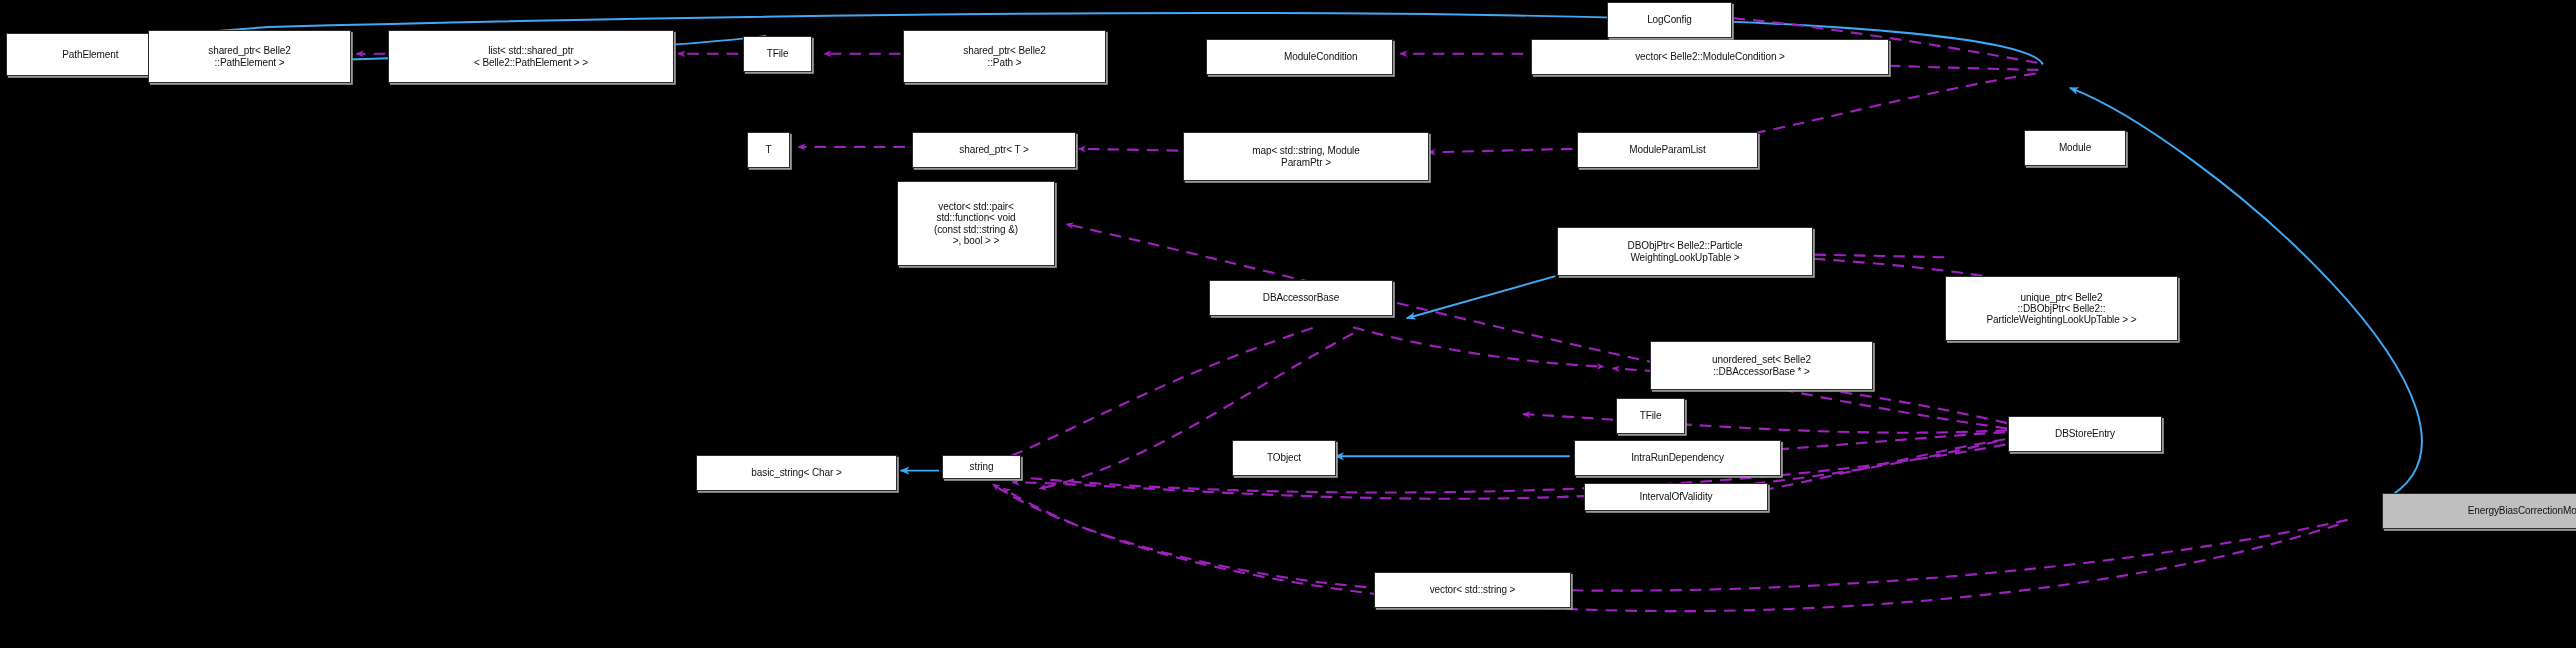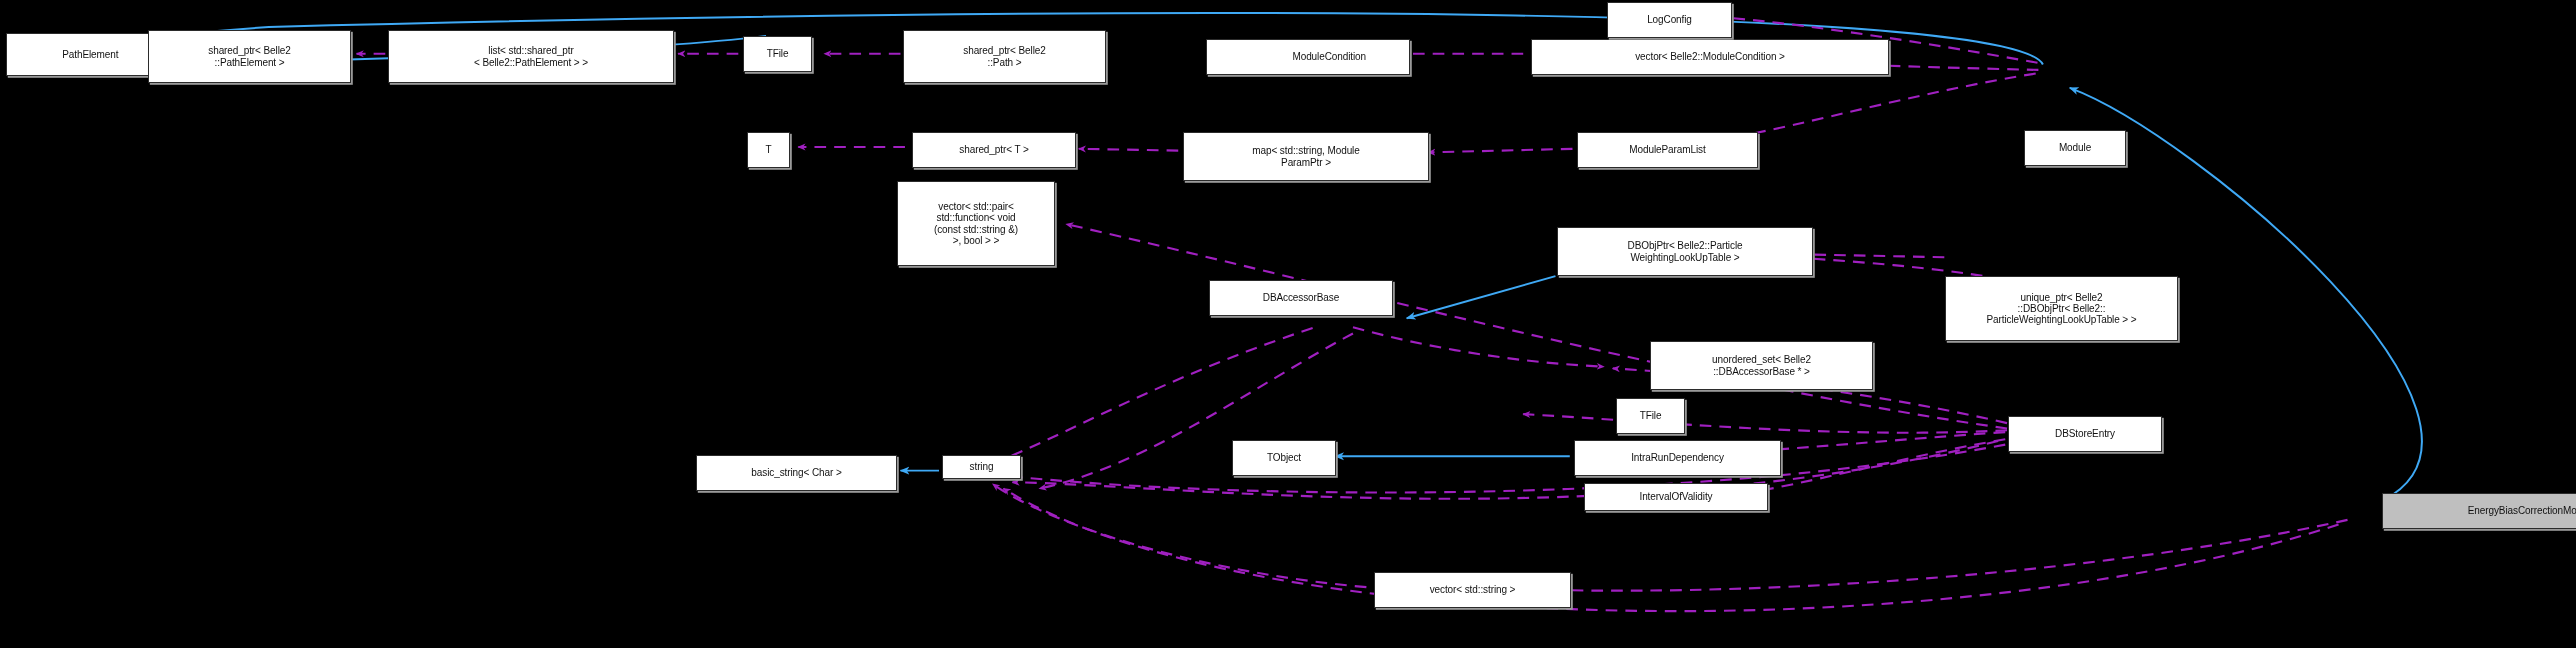--- a/index.html
+++ b/index.html
@@ -111,21 +111,21 @@
   </svg>
 
 <div class="node" style="left: 6.3px; top: 33px; width: 168px; height: 43px;"><span class="label">PathElement</span></div>
     <div class="node" style="left: 148px; top: 30px; width: 203px; height: 53px;"><span class="label">shared_ptr&lt; Belle2
 ::PathElement &gt;</span></div>
     <div class="node" style="left: 388px; top: 30px; width: 286px; height: 53px;"><span class="label">list&lt; std::shared_ptr
 &lt; Belle2::PathElement &gt; &gt;</span></div>
     <div class="node" style="left: 743px; top: 36px; width: 69px; height: 36px;"><span class="label">TFile</span></div>
     <div class="node" style="left: 903px; top: 30px; width: 203px; height: 53px;"><span class="label">shared_ptr&lt; Belle2
 ::Path &gt;</span></div>
-    <div class="node" style="left: 1206px; top: 39px; width: 204px; height: 36px; padding-left: 47px;"><span class="label">ModuleCondition</span></div>
+    <div class="node" style="left: 1206px; top: 39px; width: 187px; height: 36px; padding-left: 47px;"><span class="label">ModuleCondition</span></div>
     <div class="node" style="left: 1531px; top: 39px; width: 358px; height: 36px;"><span class="label">vector&lt; Belle2::ModuleCondition &gt;</span></div>
     <div class="node" style="left: 1607px; top: 1.8px; width: 125px; height: 36px;"><span class="label">LogConfig</span></div>
     <div class="node" style="left: 2024px; top: 102px; width: 102px; height: 36px; margin-top: 28px;"><span class="label">Module</span></div>
     <div class="node" style="left: 747px; top: 132px; width: 43px; height: 36px;"><span class="label">T</span></div>
     <div class="node" style="left: 912px; top: 132px; width: 164px; height: 36px;"><span class="label">shared_ptr&lt; T &gt;</span></div>
     <div class="node" style="left: 1183px; top: 132px; width: 246px; height: 49px;"><span class="label">map&lt; std::string, Module
 ParamPtr &gt;</span></div>
     <div class="node" style="left: 1577px; top: 132px; width: 181px; height: 36px;"><span class="label">ModuleParamList</span></div>
     <div class="node" style="left: 897px; top: 181px; width: 158px; height: 85px;"><span class="label">vector&lt; std::pair&lt;
 std::function&lt; void

